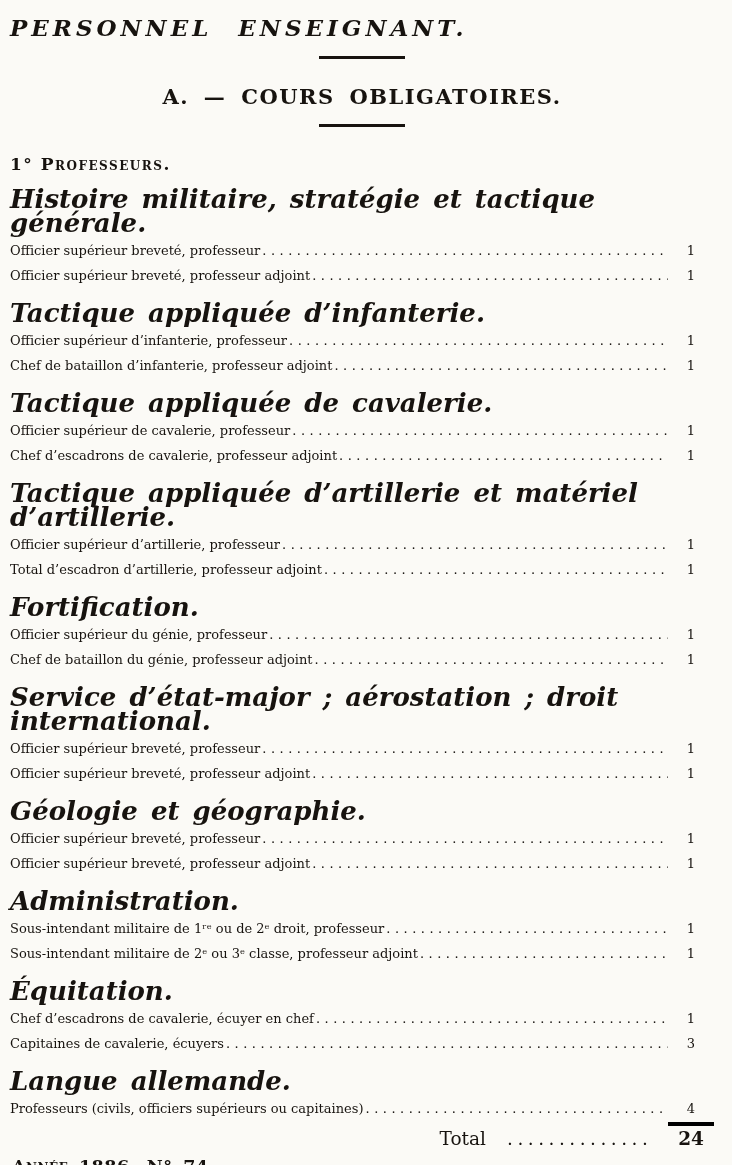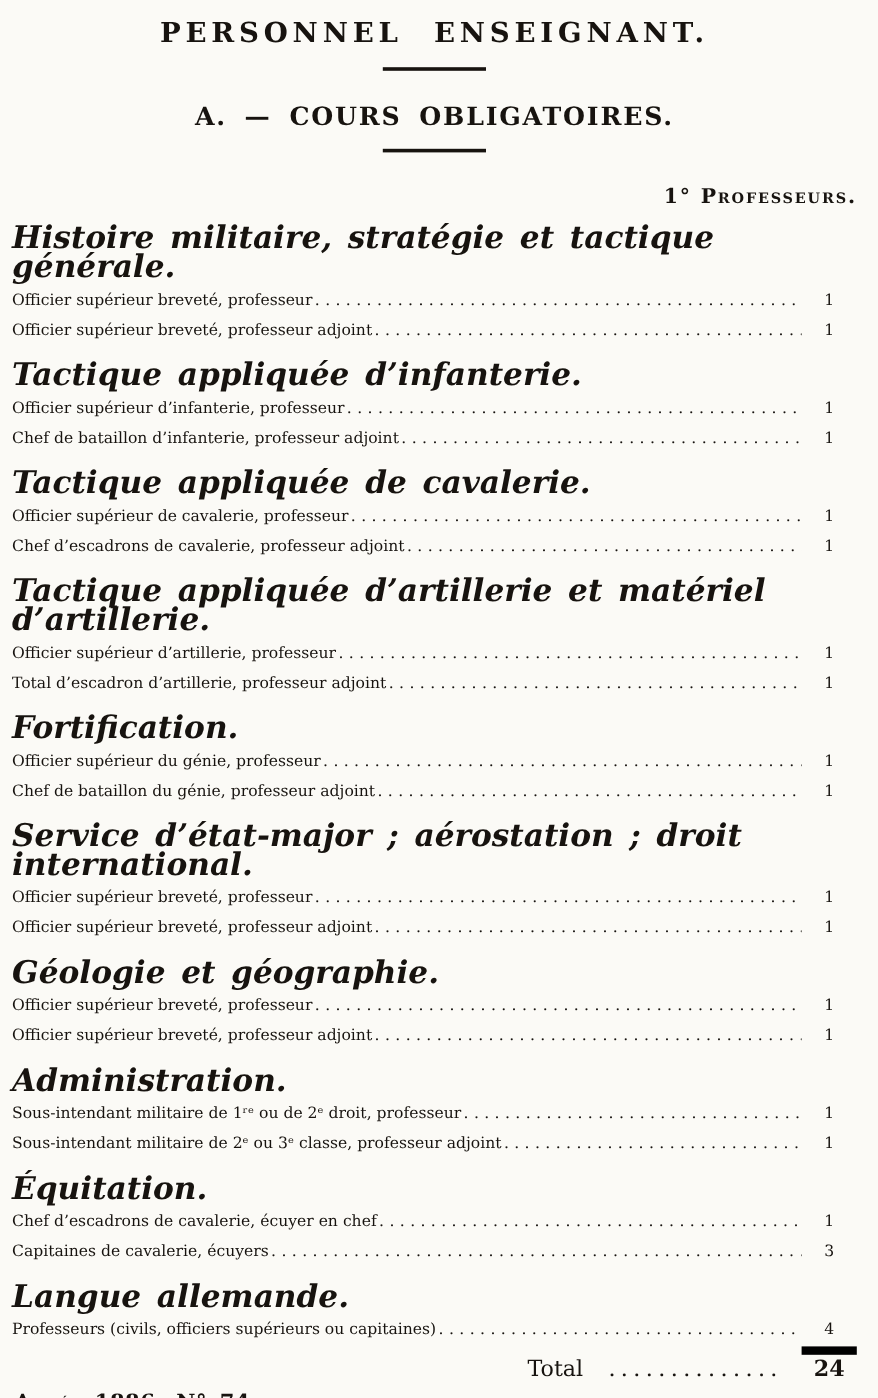--- a/index.html
+++ b/index.html
@@ -7,42 +7,43 @@
     width:732px;height:1165px;
     background:#fbfaf6;
     color:#17130f;
     font-family:"DejaVu Serif","Liberation Serif",serif;
     overflow:hidden;
     -webkit-font-smoothing:antialiased;
   }
   .page{padding:12px 18px 0 10px;}
 
   .doc-title{
-    text-align:center;
+    text-align:left;
     font-size:23px;
     font-weight:bold;
     letter-spacing:4px;
     word-spacing:14px;
     margin-top:2px;
+    font-style:italic;
   }
   .rule{
     width:86px;height:3px;
     background:#17130f;
     margin:15px auto 0 auto;
   }
   .part-heading{
     text-align:center;
     font-size:21px;
     font-weight:bold;
     letter-spacing:1.5px;
     word-spacing:6px;
     margin-top:25px;
   }
   .sub-heading{
-    text-align:right;
+    text-align:left;
     font-size:17px;
     font-weight:bold;
     font-variant:small-caps;
     letter-spacing:1.5px;
     margin-top:27px;
   }
 
   .sections{margin-top:4px;}
   .section-heading{
     text-align:left;
@@ -84,21 +85,21 @@
     font-size:18.5px;
     line-height:26px;
     margin-top:1px;
     gap:19px;
   }
   .total-row .dots{flex:0 0 142px;}
   .total-val{
     flex:0 0 46px;
     text-align:center;
     font-weight:bold;
-    border-top:7px solid #000000;
+    border-top:4px solid #000000;
   }
 
   .footer{
     font-size:17.5px;
     font-weight:bold;
     font-variant:small-caps;
     letter-spacing:0.5px;
     word-spacing:4px;
     margin-top:4px;
     margin-left:2px;

